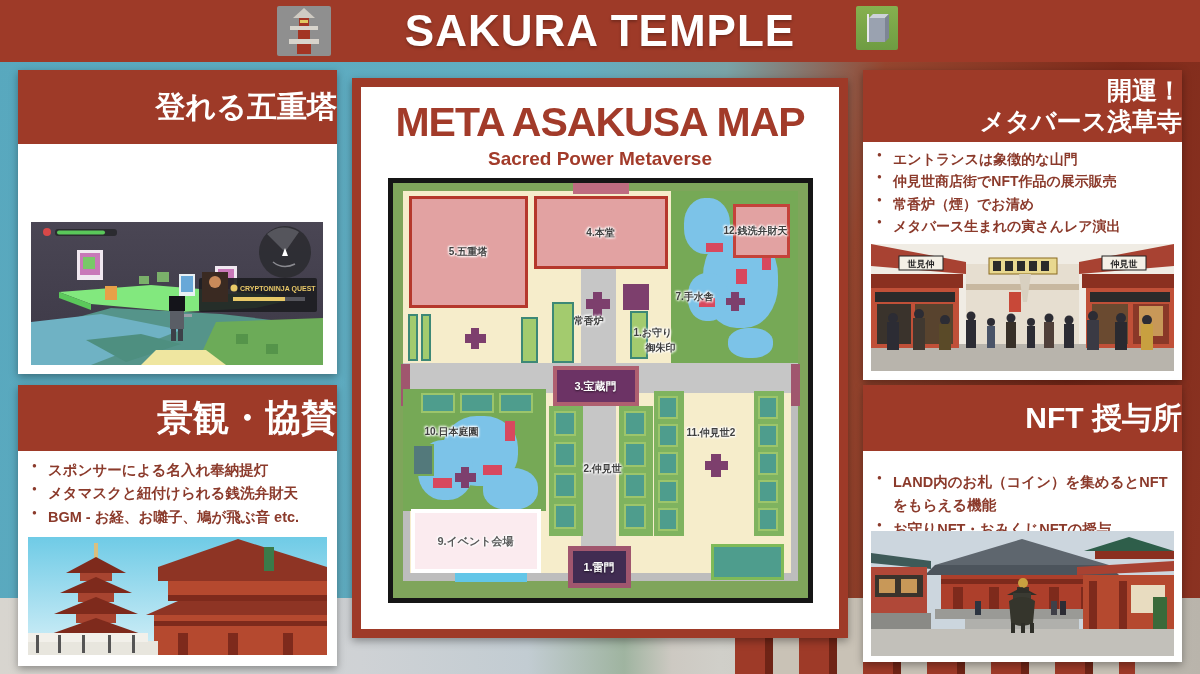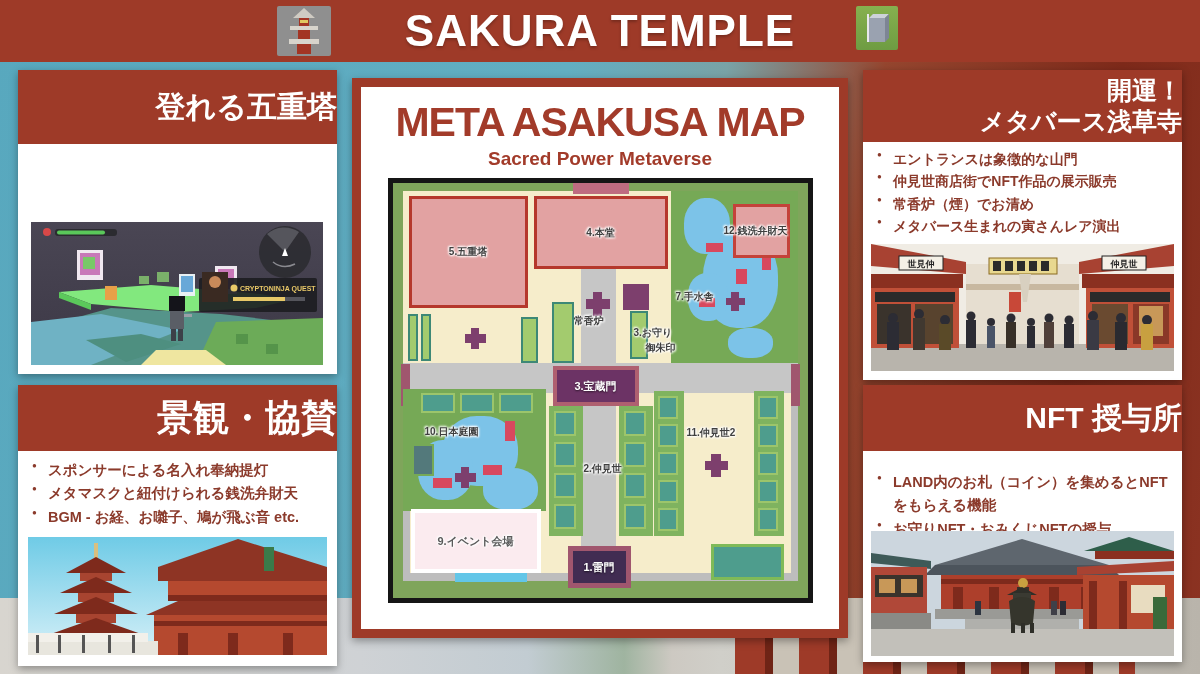--- a/index.html
+++ b/index.html
@@ -234,21 +234,21 @@
       </div>
 
     <div class="abs" style="left:235px;top:106px;width:26px;height:26px;background:#7d3f6d;"></div>
     <div class="lbl" style="left:240px;top:112px;margin-left:48px;">7.手水舎</div>
     <div class="pcross" style="left:198px;top:114px;width:24px;height:24px;">
         <i class="cv"></i>
         <i class="ch"></i>
       </div>
     <div class="lbl" style="left:178px;top:136px;">8.常香炉</div>
     <div class="stall" style="left:242px;top:133px;width:18px;height:48px;"></div>
-    <div class="lbl" style="left:246px;top:148px;">3.お守り</div>
+    <div class="lbl" style="left:246px;top:148px;">1.お守り</div>
     <div class="lbl" style="left:258px;top:163px;">御朱印</div>
 
     <div class="stall" style="left:20px;top:136px;width:10px;height:47px;"></div>
     <div class="stall" style="left:33px;top:136px;width:10px;height:47px;"></div>
     <div class="stall" style="left:133px;top:139px;width:17px;height:46px;"></div>
     <div class="stall" style="left:164px;top:124px;width:22px;height:61px;"></div>
     <div class="pcross" style="left:77px;top:150px;width:21px;height:21px;">
         <i class="cv"></i>
         <i class="ch"></i>
       </div>

